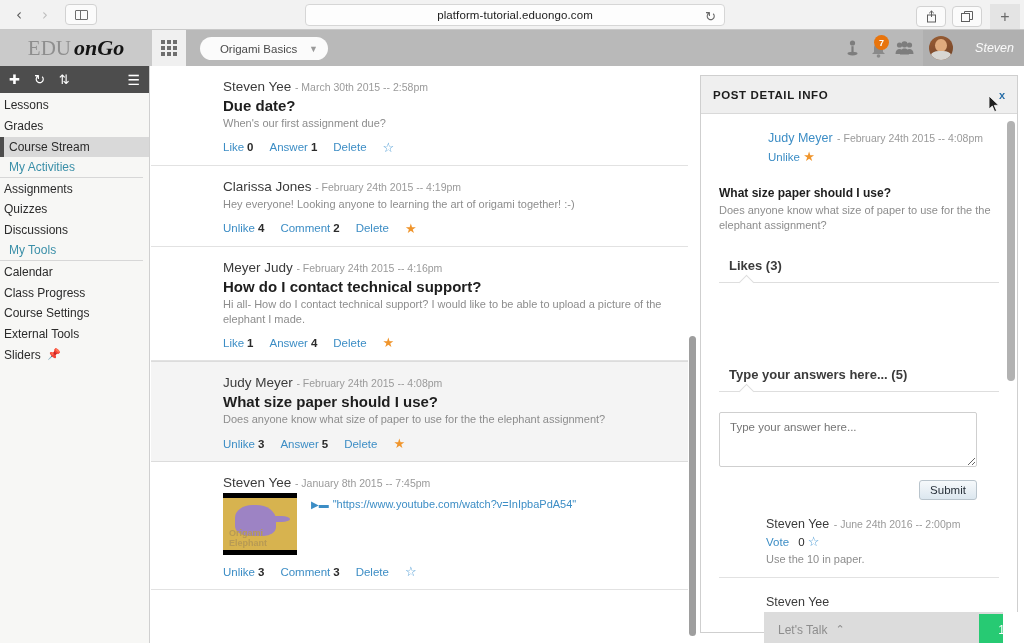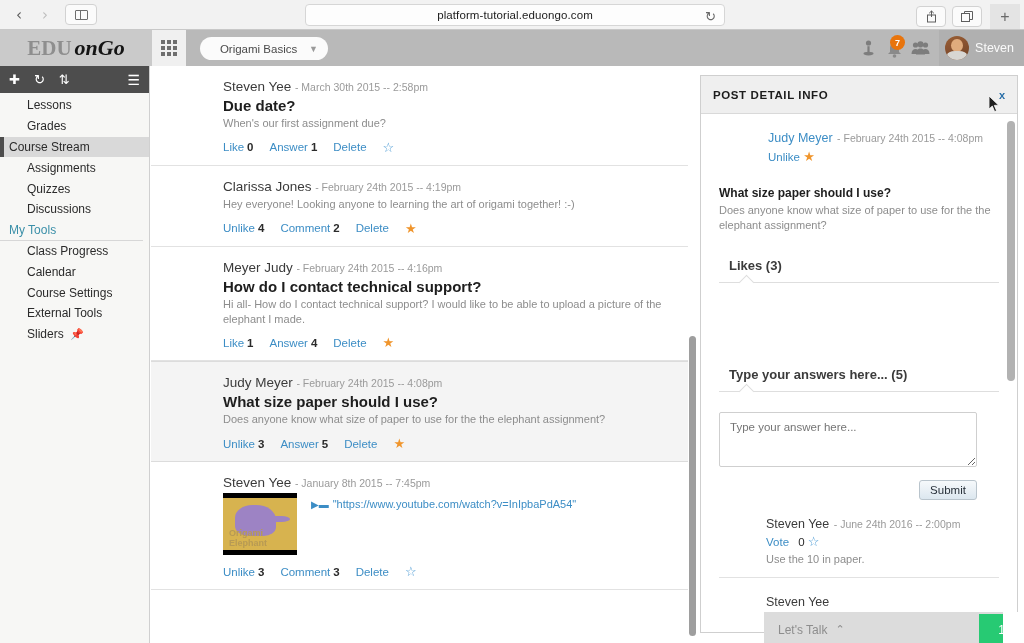--- a/index.html
+++ b/index.html
@@ -55,21 +55,21 @@
 
   
   .app-header {
     position: absolute; left: 0; top: 30px; width: 1024px; height: 36px;
     background: #b9b9b9;
   }
   .logo-box {
     position: absolute; left: 0; top: 0; width: 152px; height: 36px;
     background: #cacaca; display: flex; align-items: center; justify-content: center;
   }
-  .logo-edu { font-family: "Liberation Serif", serif; font-weight: bold; font-size: 21px; color: #8e8e8e; letter-spacing: 0px; }
+  .logo-edu { font-family: "Liberation Serif", serif; font-weight: normal; font-size: 21px; color: #8e8e8e; letter-spacing: 0px; }
   .logo-ongo { font-family: "Liberation Serif", serif; font-style: italic; font-weight: bold; font-size: 22px; color: #141414; margin-left: 3px; }
   .grid-btn {
     position: absolute; left: 152px; top: 0; width: 34px; height: 36px;
     background: #f0f0f0; display: flex; align-items: center; justify-content: center;
   }
   .grid-dots { display: grid; grid-template-columns: repeat(3, 4px); grid-template-rows: repeat(3, 4px); gap: 2px; }
   .grid-dots i { display: block; width: 4px; height: 4px; background: #6e6e6e; }
   .course-pill {
     position: absolute; left: 200px; top: 7px; width: 128px; height: 23px;
     background: #fbfbfb; border-radius: 12px; display: flex; align-items: center;
@@ -80,33 +80,33 @@
 
   .header-right { position: absolute; right: 0; top: 0; height: 36px; display: flex; align-items: center; }
   .hdr-ico { width: 26px; height: 36px; display: flex; align-items: center; justify-content: center; position: relative; }
   .badge {
     position: absolute; top: 5px; left: 9px; min-width: 15px; height: 15px;
     background: #e8740c; color: #fff; border-radius: 50%;
     font-size: 9px; font-weight: bold; display: flex; align-items: center; justify-content: center;
   }
   .user-chip {
     height: 36px; background: #b0b0b0; display: flex; align-items: center;
-    padding: 0 10px 0 6px; gap: 6px; margin-left: 6px;
+    padding: 0 10px 0 6px; gap: 22px; margin-left: 6px; font-style: italic;
   }
   .user-chip .uname { font-size: 12.5px; color: #fafafa; }
   .avatar { border-radius: 50%; overflow: hidden; display: block; }
 
   
   .sidebar { position: absolute; left: 0; top: 66px; width: 150px; height: 577px; background: #f7f7f5; border-right: 1px solid #d0d0d0; }
   .sb-toolbar { height: 27px; background: #4d4d4d; display: flex; align-items: center; padding: 0 9px; gap: 14px; }
   .sb-toolbar .ti { color: #fff; font-size: 13px; font-family: "DejaVu Sans", sans-serif; line-height: 1; }
   .sb-toolbar .ti.menu { margin-left: auto; font-size: 14px; }
   .nav-list { padding-top: 2px; }
   .nav-item {
-    height: 20.8px; display: flex; align-items: center; padding-left: 23px;
+    height: 20.8px; display: flex; align-items: center; padding-left: 0;
     font-size: 12px; color: #2b2b2b; border-left: 4px solid transparent;
   }
   .nav-item.selected { background: #d9d9d9; border-left: 4px solid #4d4d4d; padding-left: 5px; }
   .nav-group-hdr {
     height: 20.8px; display: flex; align-items: center; padding-left: 9px;
     font-size: 12px; color: #3a8fa8; border-bottom: 1px solid #d7d7d7;
     margin-right: 6px;
   }
   .pin-ico { margin-left: 7px; font-size: 11px; color: #cf2222; }
 
@@ -324,37 +324,40 @@
     <div class="nav-list">
       <div class="nav-item">
           <span>Lessons</span>
         </div>
       <div class="nav-item">
           <span>Grades</span>
         </div>
       <div class="nav-item selected">
           <span>Course Stream</span>
         </div>
+      <div class="nav-group-hdr">
+          <span>My Activities</span>
+        </div>
       <div class="nav-item">
           <span>Assignments</span>
         </div>
       <div class="nav-item">
           <span>Quizzes</span>
         </div>
       <div class="nav-item">
           <span>Discussions</span>
         </div>
       <div class="nav-group-hdr">
           <span>My Tools</span>
         </div>
       <div class="nav-item">
+          <span>Calendar</span>
+        </div>
+      <div class="nav-item">
           <span>Class Progress</span>
-        </div>
-      <div class="nav-item">
-          <span>Calendar</span>
         </div>
       <div class="nav-item">
           <span>Course Settings</span>
         </div>
       <div class="nav-item">
           <span>External Tools</span>
         </div>
       <div class="nav-item">
         <span>Sliders</span>
         <span class="pin-ico">📌</span>

